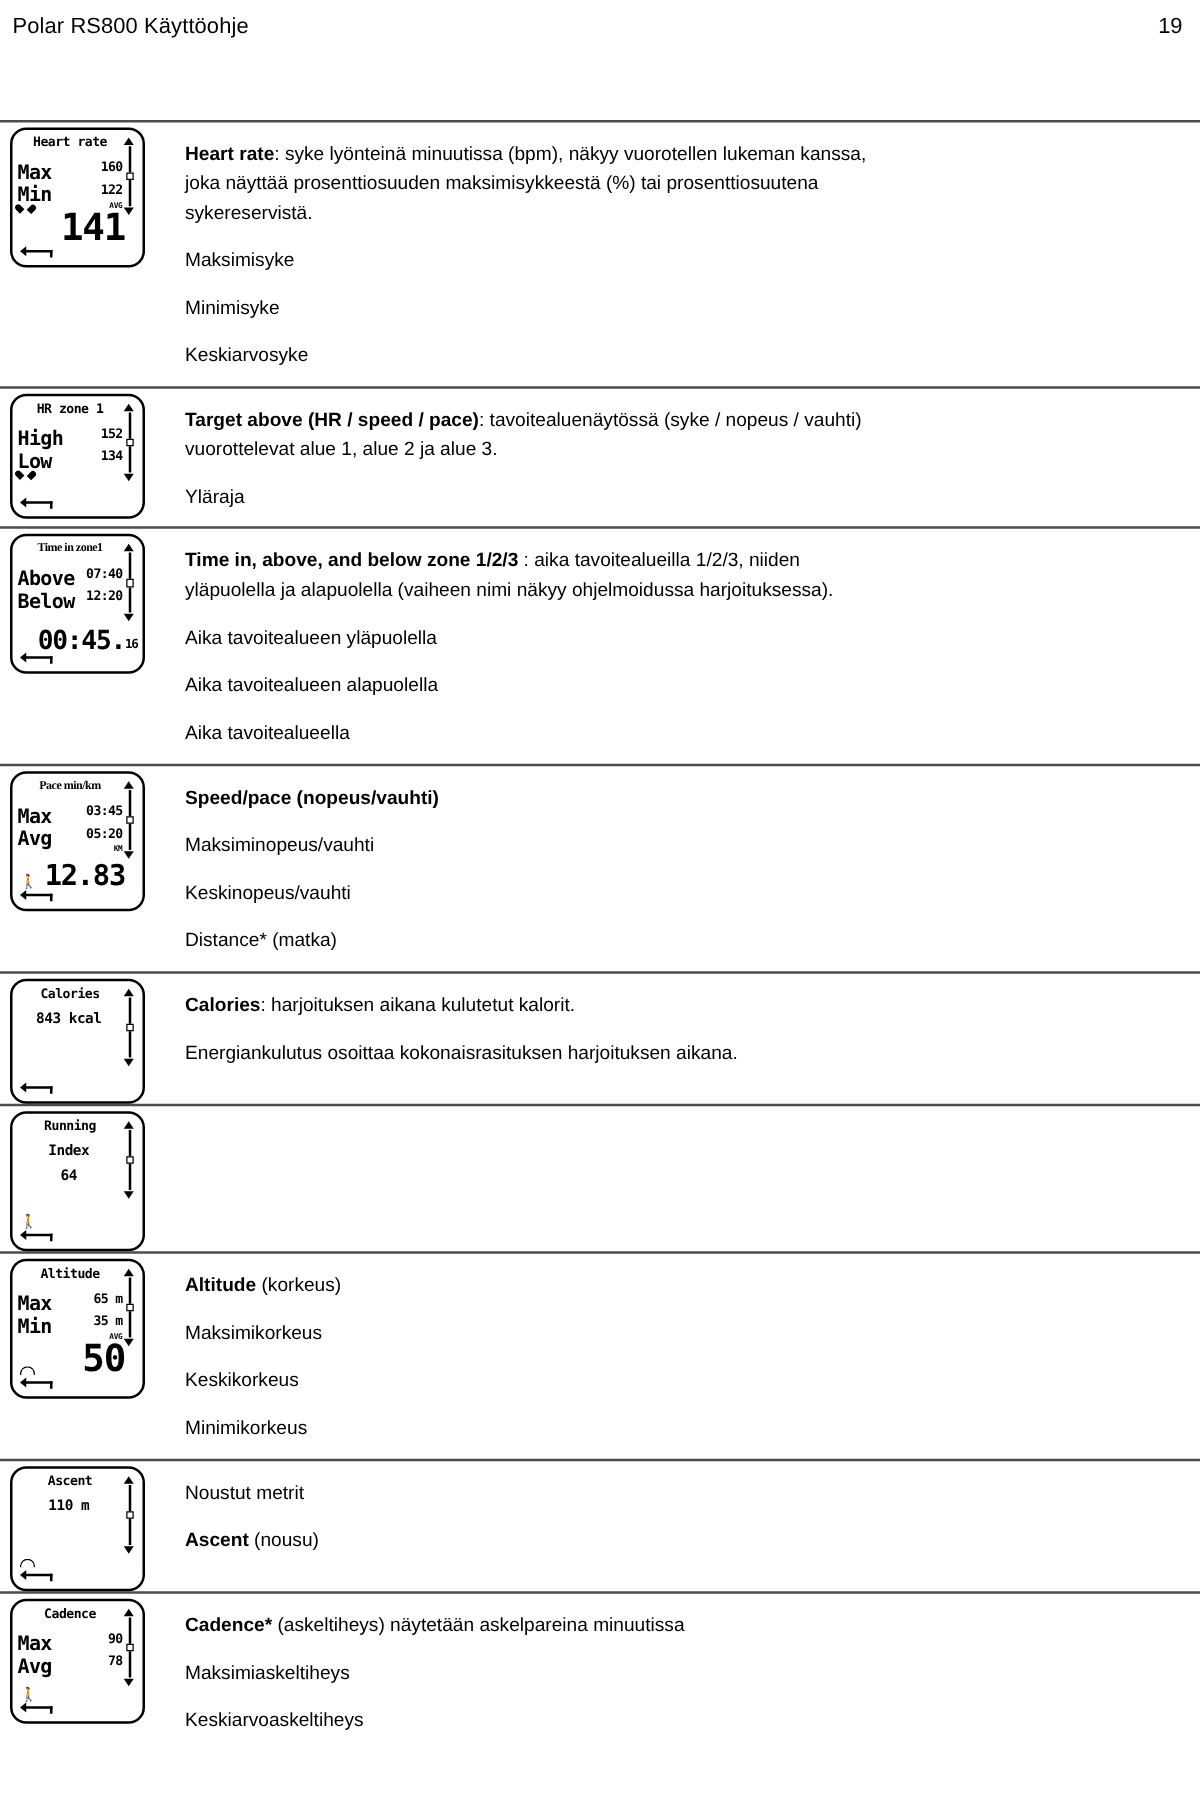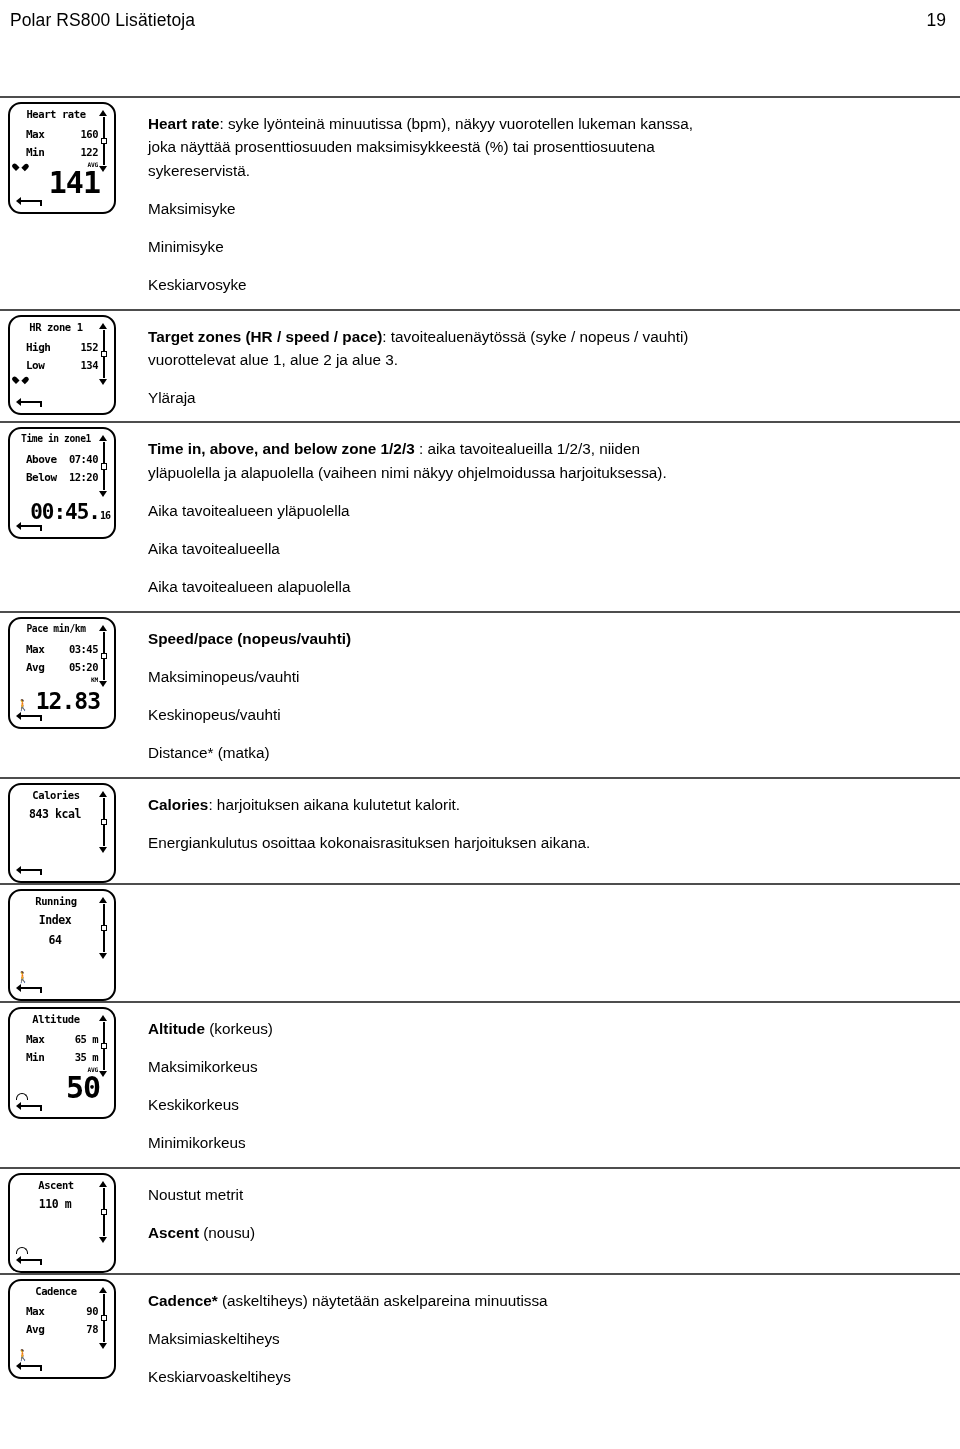--- a/index.html
+++ b/index.html
@@ -84,25 +84,25 @@
   .lcd.tall { height: 112px; }
   .lcd-title {
     position: absolute;
     top: 4px; left: 0; right: 0;
     text-align: center;
     font-size: 10.5px;
     letter-spacing: -.4px;
     padding-right: 12px;
     font-weight: bold;
   }
-  .lcd-title.small { font-size: 9.6px; }
+  .lcd-title.small { font-size: 9.6px; font-family: Liberation Serif, serif; }
   .lcd-rowlbl {
     position: absolute;
-    font-size: 11px;
-    left: 16px;
+    font-size: 16px;
+    left: 4px;
     letter-spacing: -.5px;
     font-weight: bold;
   }
   .lcd-rowval {
     position: absolute;
     font-size: 10.5px;
     right: 16px;
     letter-spacing: -.5px;
     font-weight: bold;
   }
@@ -219,21 +219,21 @@
     width: 12px; height: 7px;
     border: 1.8px solid #000;
     border-bottom: 0;
     border-radius: 12px 12px 0 0;
   }
 </style>
 </head>
 <body>
 
 <div class="page-header">
-  <span class="title">Polar RS800 Lisätietoja</span>
+  <span class="title">Polar RS800 Käyttöohje</span>
   <span class="pageno">19</span>
 </div>
 
 <div class="content" id="content">
     <div class="rule"></div>
     <div class="row">
       <div class="lcd-col">
         <div class="lcd tall">
           <div class="lcd-title">Heart rate</div>
           <div class="lcd-rowlbl" style="top:24px">Max</div>
@@ -283,21 +283,21 @@
           <div class="lcd-heart" style="top:60px"></div>
           <div class="lcd-back">
             <div class="ar"></div>
             <div class="h"></div>
             <div class="v"></div>
           </div>
         </div>
       </div>
       <div class="text-col">
         <div class="sect">
-          <p><b>Target zones (HR / speed / pace)</b><span>: tavoitealuenäytössä (syke / nopeus / vauhti) vuorottelevat alue 1, alue 2 ja alue 3.</span></p>
+          <p><b>Target above (HR / speed / pace)</b><span>: tavoitealuenäytössä (syke / nopeus / vauhti) vuorottelevat alue 1, alue 2 ja alue 3.</span></p>
           <p>Yläraja</p>
         </div>
       </div>
     </div>
     <div class="rule"></div>
     <div class="row">
       <div class="lcd-col">
         <div class="lcd tall">
           <div class="lcd-title small">Time in zone1</div>
           <div class="lcd-rowlbl" style="top:24px">Above</div>
@@ -316,22 +316,22 @@
             <div class="ar"></div>
             <div class="h"></div>
             <div class="v"></div>
           </div>
         </div>
       </div>
       <div class="text-col">
         <div class="sect">
           <p><b>Time in, above, and below zone 1/2/3</b><span> : aika tavoitealueilla 1/2/3, niiden yläpuolella ja alapuolella (vaiheen nimi näkyy ohjelmoidussa harjoituksessa).</span></p>
           <p>Aika tavoitealueen yläpuolella</p>
+          <p>Aika tavoitealueen alapuolella</p>
           <p>Aika tavoitealueella</p>
-          <p>Aika tavoitealueen alapuolella</p>
         </div>
       </div>
     </div>
     <div class="rule"></div>
     <div class="row">
       <div class="lcd-col">
         <div class="lcd tall">
           <div class="lcd-title small">Pace min/km</div>
           <div class="lcd-rowlbl" style="top:24px">Max</div>
           <div class="lcd-rowval" style="top:24px">03:45</div>

